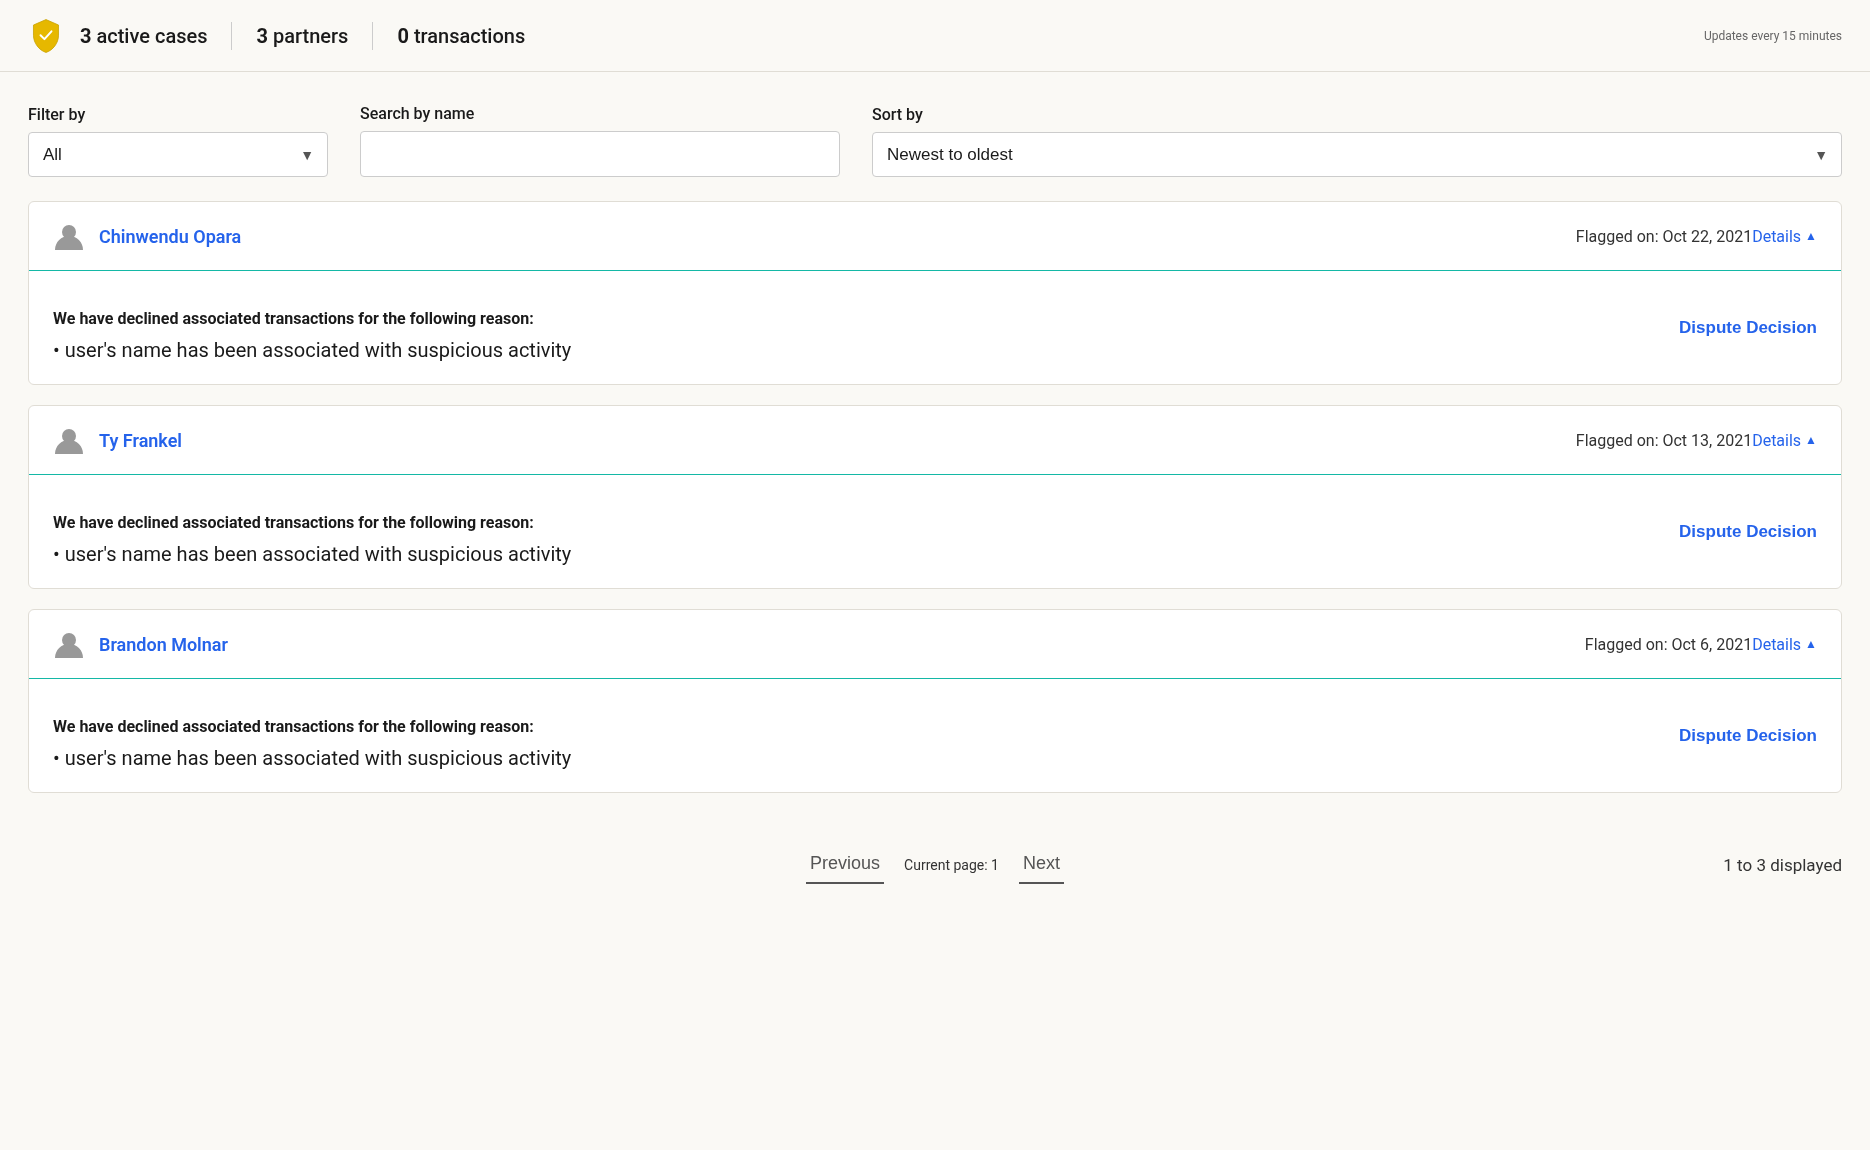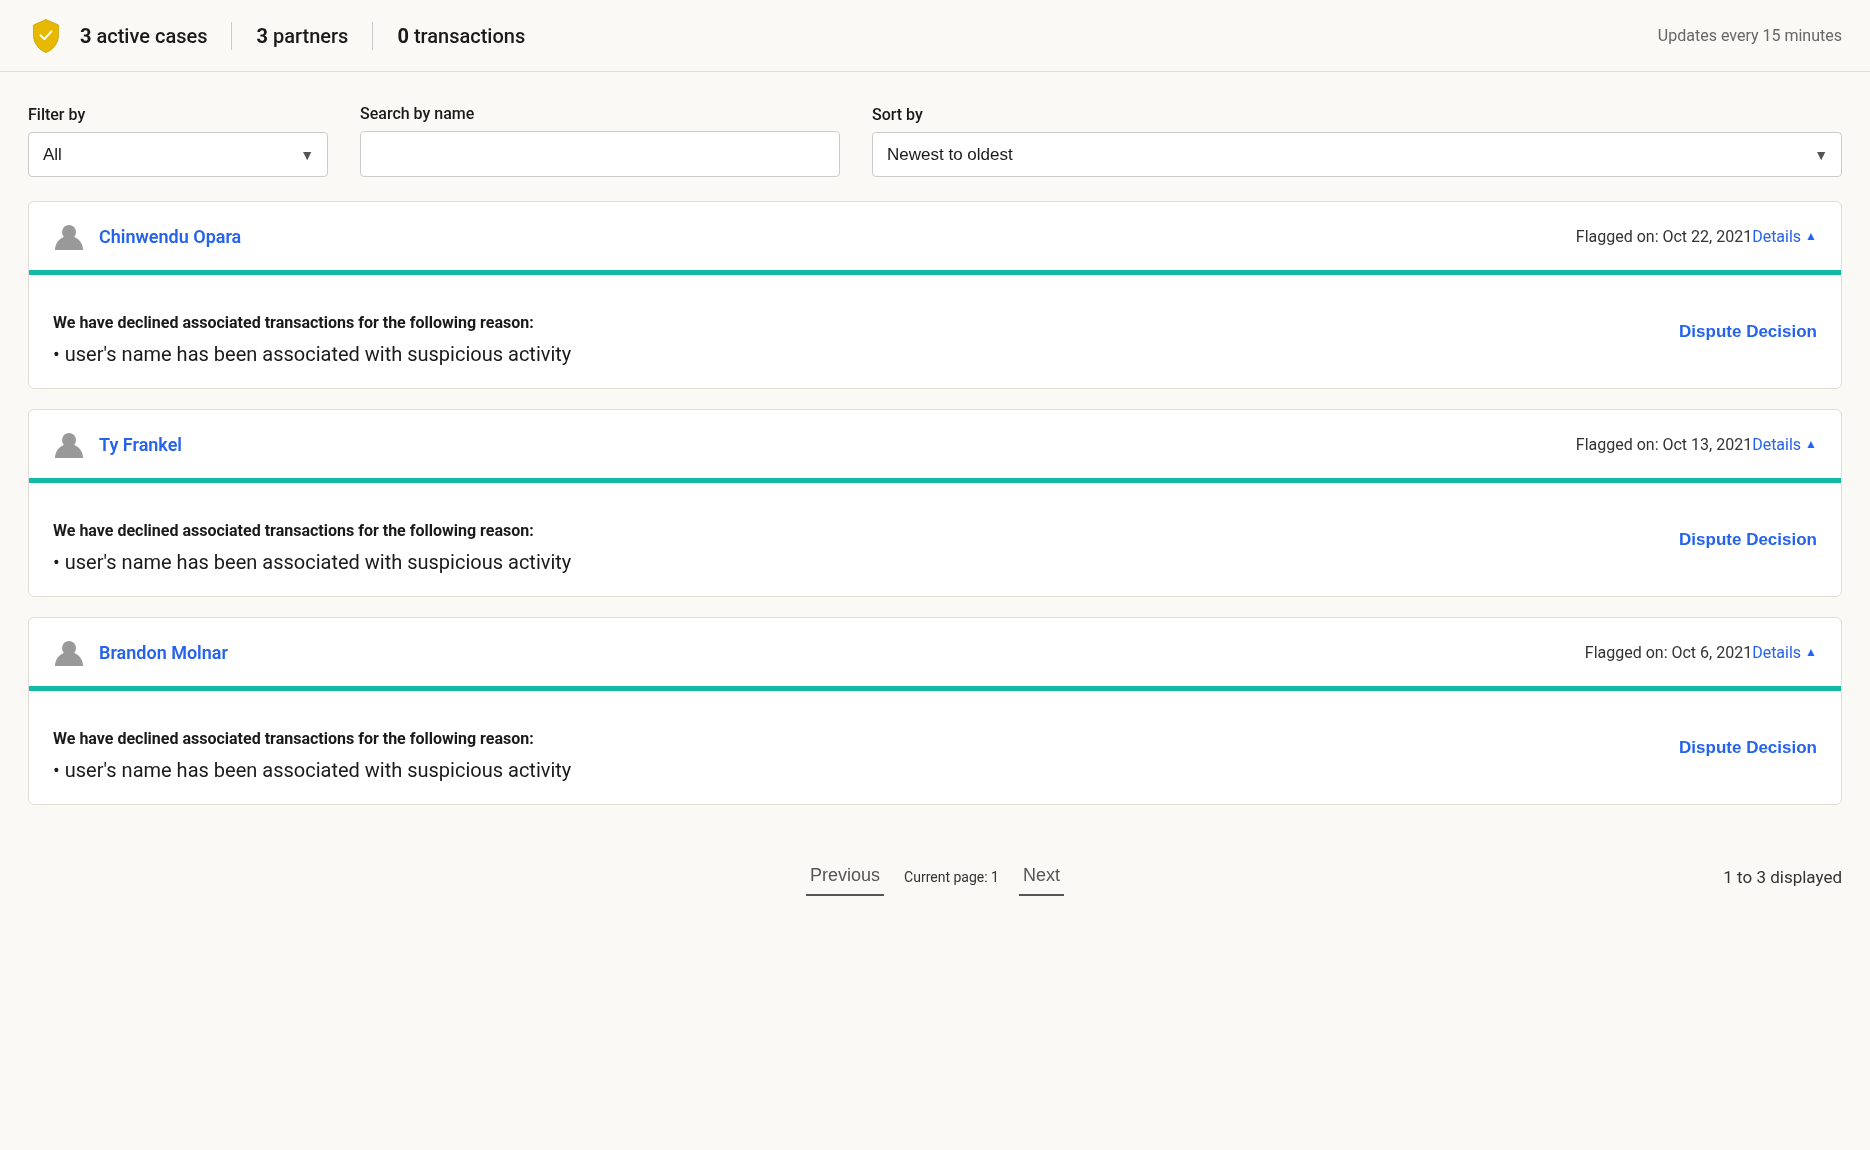--- a/index.html
+++ b/index.html
@@ -45,21 +45,21 @@
       font-weight: 700;
       margin-right: 5px;
     }
     .stat-divider {
       width: 1px;
       height: 28px;
       background: #ccc;
       margin: 0 24px;
     }
     .update-text {
-      font-size: 16px;
+      font-size: 12px;
       color: #666;
     }
 
     
     .filters-section {
       padding: 32px 28px 24px 28px;
       display: flex;
       gap: 32px;
       align-items: flex-end;
       background: #faf9f5;
@@ -124,21 +124,21 @@
       border: 1px solid #e0ddd5;
       border-radius: 6px;
       margin-bottom: 20px;
       overflow: hidden;
     }
     .case-header {
       display: flex;
       align-items: center;
       justify-content: space-between;
       padding: 18px 24px;
-      border-bottom: 5px solid #14b8a6;
+      border-bottom: 1px solid #14b8a6;
       text-align: center;
     }
     .case-header-left {
       display: flex;
       align-items: center;
       gap: 14px;
     }
     .user-icon {
       width: 32px;
       height: 32px;

